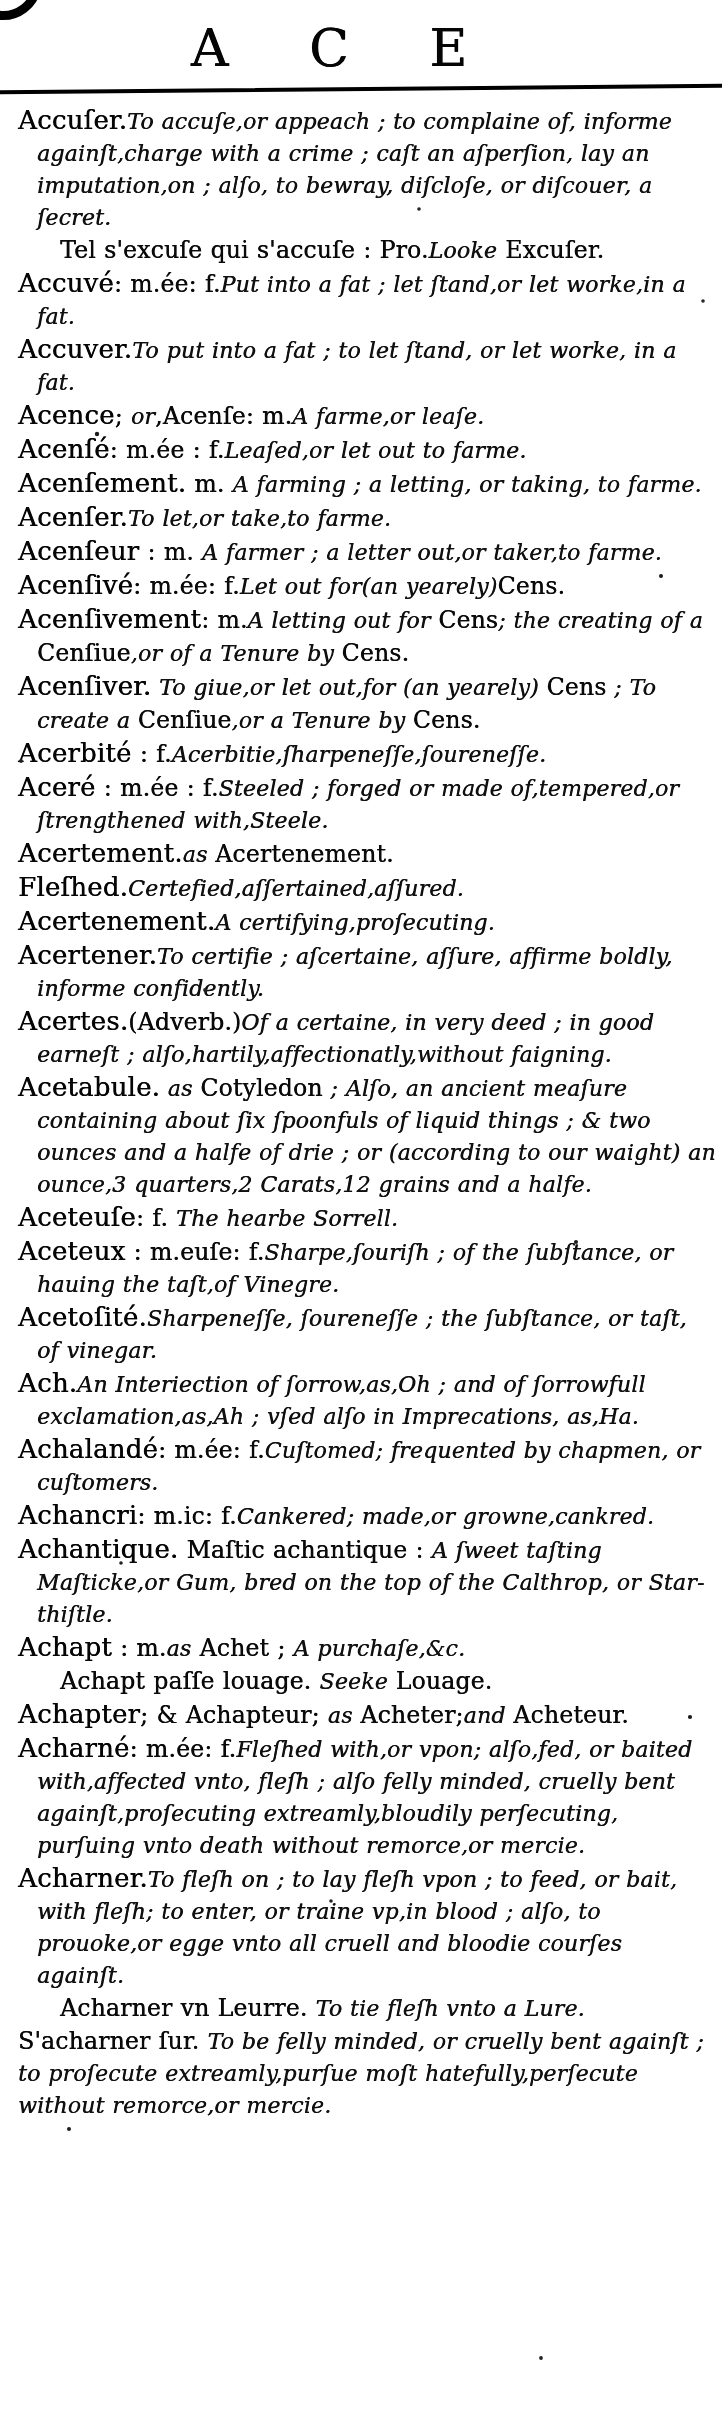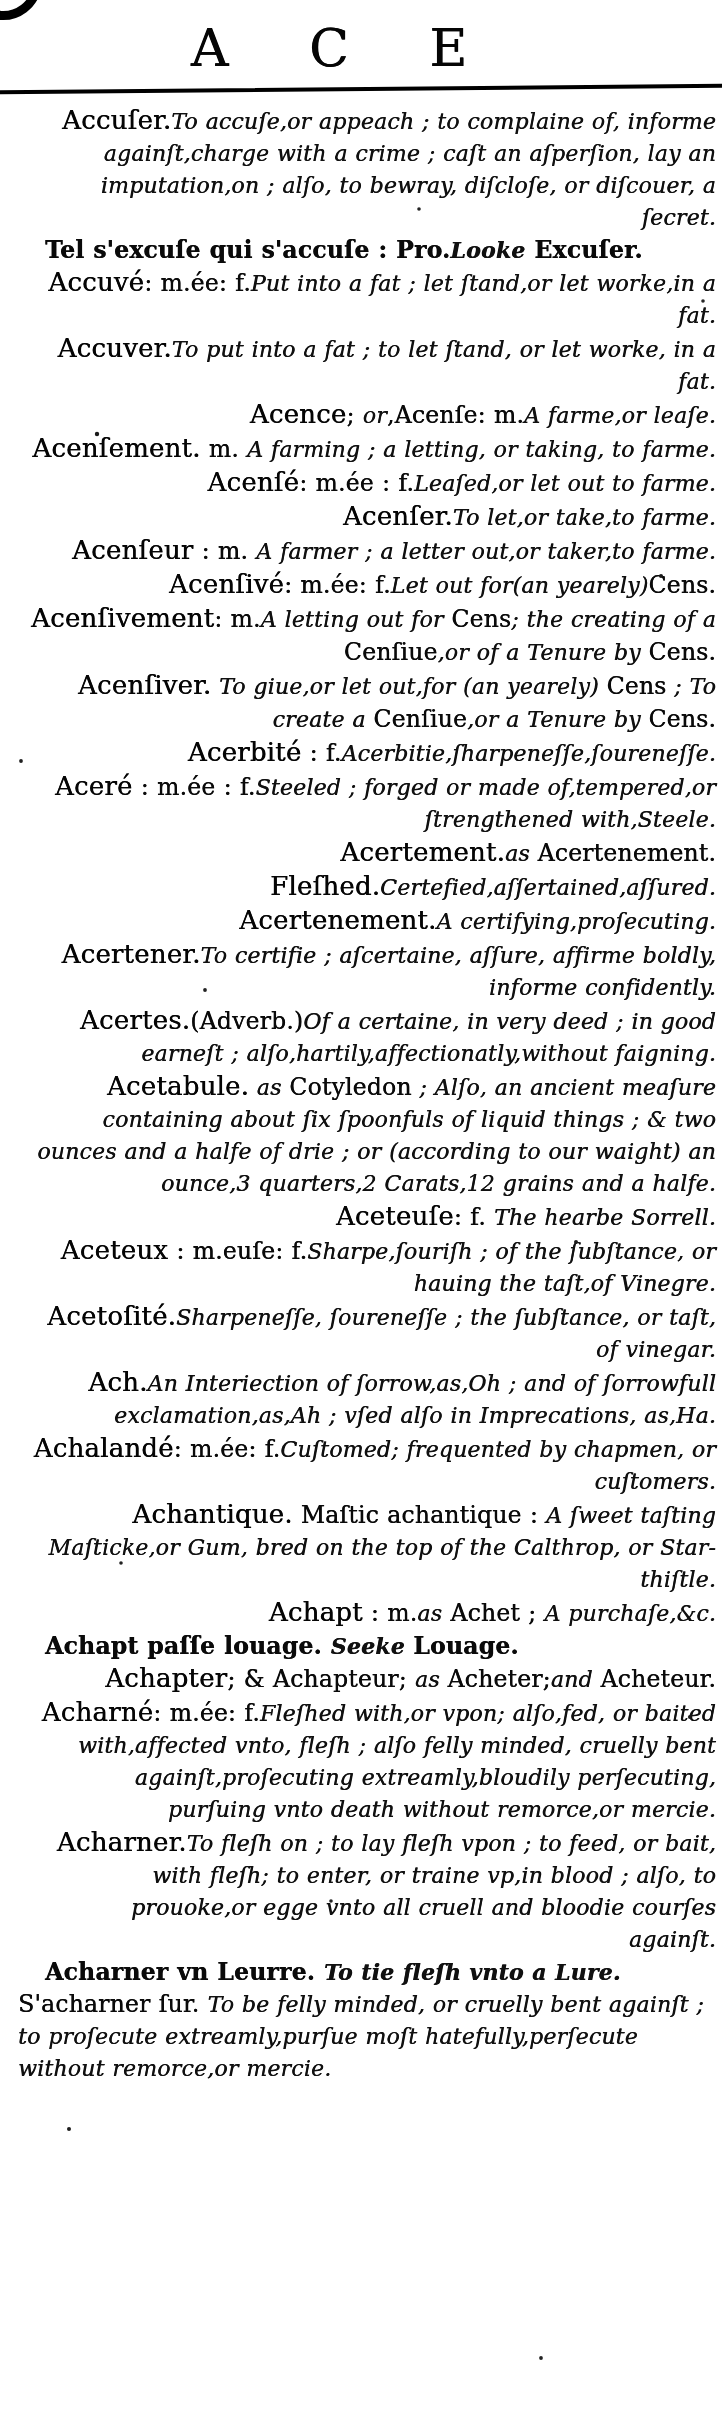--- a/index.html
+++ b/index.html
@@ -45,22 +45,22 @@
   .entries {
     position: absolute; top: 104px; left: 18px;
     width: 698px;
     font-size: 22px;
     line-height: 32px;
     text-shadow: 0.4px 0.2px 0 currentColor;
     letter-spacing: 0.2px;
     word-spacing: 0.5px;
   }
   p.entry { margin: 0; }
-  p.hanging { padding-left: 19px; text-indent: -19px; text-align: right; }
-  p.sub     { margin-left: 27px; padding-left: 19px; text-indent: -19px; font-weight: bold; }
+  p.hanging { padding-left: 19px; text-indent: -19px; }
+  p.sub     { margin-left: 42px; padding-left: 19px; text-indent: -19px; }
   p.flush   { padding-left: 0; text-indent: 0; }
 
   .hw { font-size: 26px; font-style: normal; color: #050505; }
   .ro { font-size: 23.5px; font-style: normal; color: #0a0a0a; }
   .it { font-size: 22px; font-style: italic; color: #101010; }
 
   
   .specks {
     position: absolute; top: 0; left: 0; width: 2px; height: 2px;
     background: transparent; border-radius: 50%;
@@ -85,40 +85,41 @@
 <div class="page">
   <div class="corner-mark"></div>
   <div class="header">A C E</div>
   <div class="rule"></div>
   <div class="entries">
       <p class="entry hanging"><span class="hw">Accuſer.</span><span class="it">To accuſe,or appeach ; to complaine of, informe againſt,charge with a crime ; caſt an aſperſion, lay an imputation,on ; alſo, to bewray, diſcloſe, or diſcouer, a ſecret.</span></p>
       <p class="entry sub"><span class="ro">Tel s'excuſe qui s'accuſe : Pro.</span><span class="it">Looke</span><span class="ro"> Excuſer.</span></p>
       <p class="entry hanging"><span class="hw">Accuvé</span><span class="ro">: m.ée: f.</span><span class="it">Put into a fat ; let ſtand,or let worke,in a fat.</span></p>
       <p class="entry hanging"><span class="hw">Accuver.</span><span class="it">To put into a fat ; to let ſtand, or let worke, in a fat.</span></p>
       <p class="entry hanging"><span class="hw">Acence</span><span class="ro">; </span><span class="it">or</span><span class="ro">,Acenſe: m.</span><span class="it">A farme,or leaſe.</span></p>
+      <p class="entry hanging"><span class="hw">Acenſé</span><span class="ro">: m.ée : f.</span><span class="it">Leaſed,or let out to farme.</span></p>
       <p class="entry hanging"><span class="hw">Acenſement.</span><span class="ro"> m. </span><span class="it">A farming ; a letting, or taking, to farme.</span></p>
-      <p class="entry hanging"><span class="hw">Acenſé</span><span class="ro">: m.ée : f.</span><span class="it">Leaſed,or let out to farme.</span></p>
       <p class="entry hanging"><span class="hw">Acenſer.</span><span class="it">To let,or take,to farme.</span></p>
       <p class="entry hanging"><span class="hw">Acenſeur</span><span class="ro"> : m. </span><span class="it">A farmer ; a letter out,or taker,to farme.</span></p>
       <p class="entry hanging"><span class="hw">Acenſivé</span><span class="ro">: m.ée: f.</span><span class="it">Let out for(an yearely)</span><span class="ro">Cens.</span></p>
       <p class="entry hanging"><span class="hw">Acenſivement</span><span class="ro">: m.</span><span class="it">A letting out for </span><span class="ro">Cens</span><span class="it">; the creating of a </span><span class="ro">Cenſiue</span><span class="it">,or of a Tenure by </span><span class="ro">Cens.</span></p>
       <p class="entry hanging"><span class="hw">Acenſiver.</span><span class="it"> To giue,or let out,for (an yearely) </span><span class="ro">Cens</span><span class="it"> ; To create a </span><span class="ro">Cenſiue</span><span class="it">,or a Tenure by </span><span class="ro">Cens.</span></p>
       <p class="entry hanging"><span class="hw">Acerbité</span><span class="ro"> : f.</span><span class="it">Acerbitie,ſharpeneſſe,ſoureneſſe.</span></p>
       <p class="entry hanging"><span class="hw">Aceré</span><span class="ro"> : m.ée : f.</span><span class="it">Steeled ; forged or made of,tempered,or ſtrengthened with,Steele.</span></p>
       <p class="entry hanging"><span class="hw">Acertement.</span><span class="it">as </span><span class="ro">Acertenement.</span></p>
       <p class="entry hanging"><span class="hw">Fleſhed.</span><span class="it">Certefied,aſſertained,aſſured.</span></p>
       <p class="entry hanging"><span class="hw">Acertenement.</span><span class="it">A certifying,proſecuting.</span></p>
       <p class="entry hanging"><span class="hw">Acertener.</span><span class="it">To certifie ; aſcertaine, aſſure, affirme boldly, informe confidently.</span></p>
       <p class="entry hanging"><span class="hw">Acertes.</span><span class="ro">(Adverb.)</span><span class="it">Of a certaine, in very deed ; in good earneſt ; alſo,hartily,affectionatly,without faigning.</span></p>
       <p class="entry hanging"><span class="hw">Acetabule.</span><span class="it"> as </span><span class="ro">Cotyledon</span><span class="it"> ; Alſo, an ancient meaſure containing about ſix ſpoonfuls of liquid things ; &amp; two ounces and a halfe of drie ; or (according to our waight) an ounce,3 quarters,2 Carats,12 grains and a halfe.</span></p>
       <p class="entry hanging"><span class="hw">Aceteuſe</span><span class="ro">: f. </span><span class="it">The hearbe Sorrell.</span></p>
       <p class="entry hanging"><span class="hw">Aceteux</span><span class="ro"> : m.euſe: f.</span><span class="it">Sharpe,ſouriſh ; of the ſubſtance, or hauing the taſt,of Vinegre.</span></p>
       <p class="entry hanging"><span class="hw">Acetoſité.</span><span class="it">Sharpeneſſe, ſoureneſſe ; the ſubſtance, or taſt, of vinegar.</span></p>
       <p class="entry hanging"><span class="hw">Ach.</span><span class="it">An Interiection of ſorrow,as,Oh ; and of ſorrowfull exclamation,as,Ah ; vſed alſo in Imprecations, as,Ha.</span></p>
       <p class="entry hanging"><span class="hw">Achalandé</span><span class="ro">: m.ée: f.</span><span class="it">Cuſtomed; frequented by chapmen, or cuſtomers.</span></p>
+      <p class="entry hanging"><span class="hw">Achancri</span><span class="ro">: m.ic: f.</span><span class="it">Cankered; made,or growne,cankred.</span></p>
       <p class="entry hanging"><span class="hw">Achantique.</span><span class="ro"> Maſtic achantique : </span><span class="it">A ſweet taſting Maſticke,or Gum, bred on the top of the Calthrop, or Star-thiſtle.</span></p>
       <p class="entry hanging"><span class="hw">Achapt</span><span class="ro"> : m.</span><span class="it">as</span><span class="ro"> Achet ; </span><span class="it">A purchaſe,&amp;c.</span></p>
       <p class="entry sub"><span class="ro">Achapt paſſe louage. </span><span class="it">Seeke </span><span class="ro">Louage.</span></p>
       <p class="entry hanging"><span class="hw">Achapter</span><span class="ro">; &amp; Achapteur; </span><span class="it">as </span><span class="ro">Acheter;</span><span class="it">and </span><span class="ro">Acheteur.</span></p>
       <p class="entry hanging"><span class="hw">Acharné</span><span class="ro">: m.ée: f.</span><span class="it">Fleſhed with,or vpon; alſo,fed, or baited with,affected vnto, fleſh ; alſo felly minded, cruelly bent againſt,proſecuting extreamly,bloudily perſecuting, purſuing vnto death without remorce,or mercie.</span></p>
       <p class="entry hanging"><span class="hw">Acharner.</span><span class="it">To fleſh on ; to lay fleſh vpon ; to feed, or bait, with fleſh; to enter, or traine vp,in blood ; alſo, to prouoke,or egge vnto all cruell and bloodie courſes againſt.</span></p>
       <p class="entry sub"><span class="ro">Acharner vn Leurre. </span><span class="it">To tie fleſh vnto a Lure.</span></p>
       <p class="entry flush"><span class="ro">S'acharner ſur. </span><span class="it">To be felly minded, or cruelly bent againſt ; to proſecute extreamly,purſue moſt hatefully,perſecute without remorce,or mercie.</span></p>
     </div>
   <div class="specks"></div>

